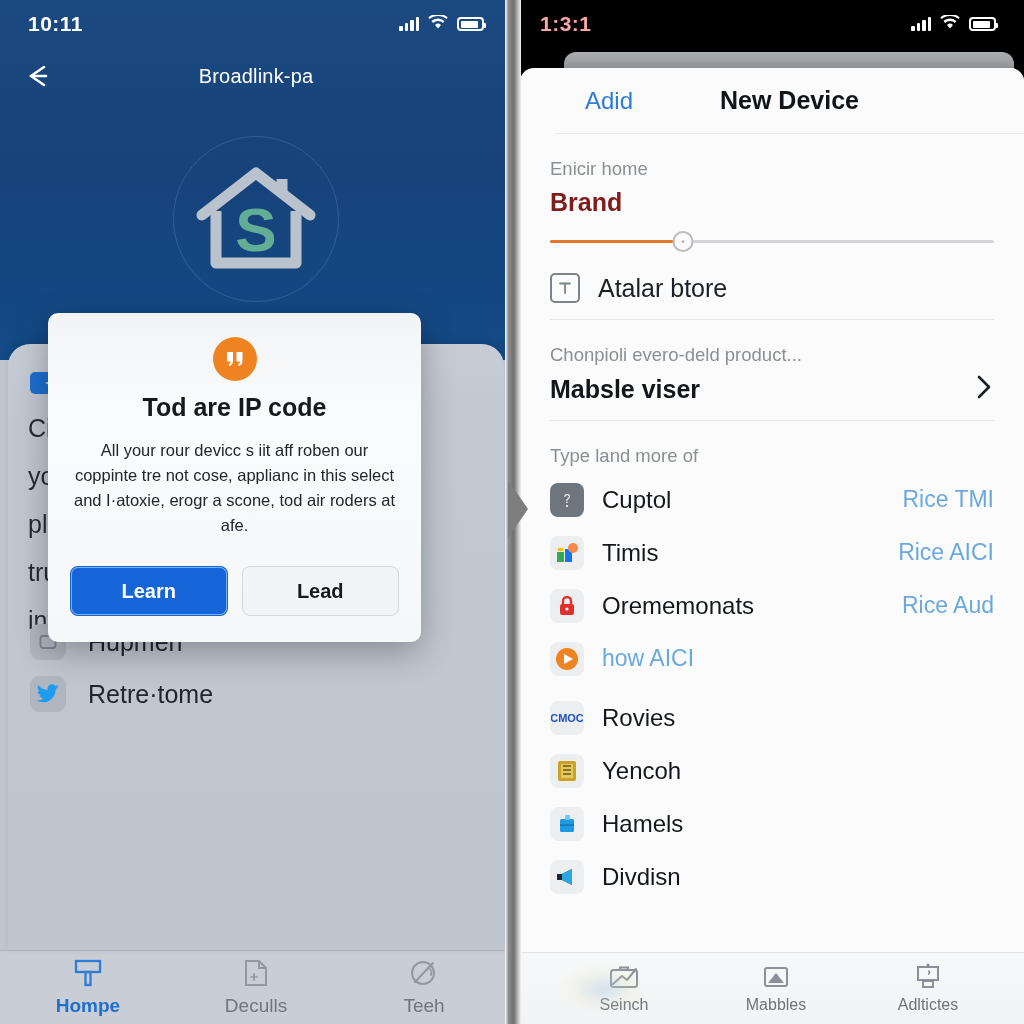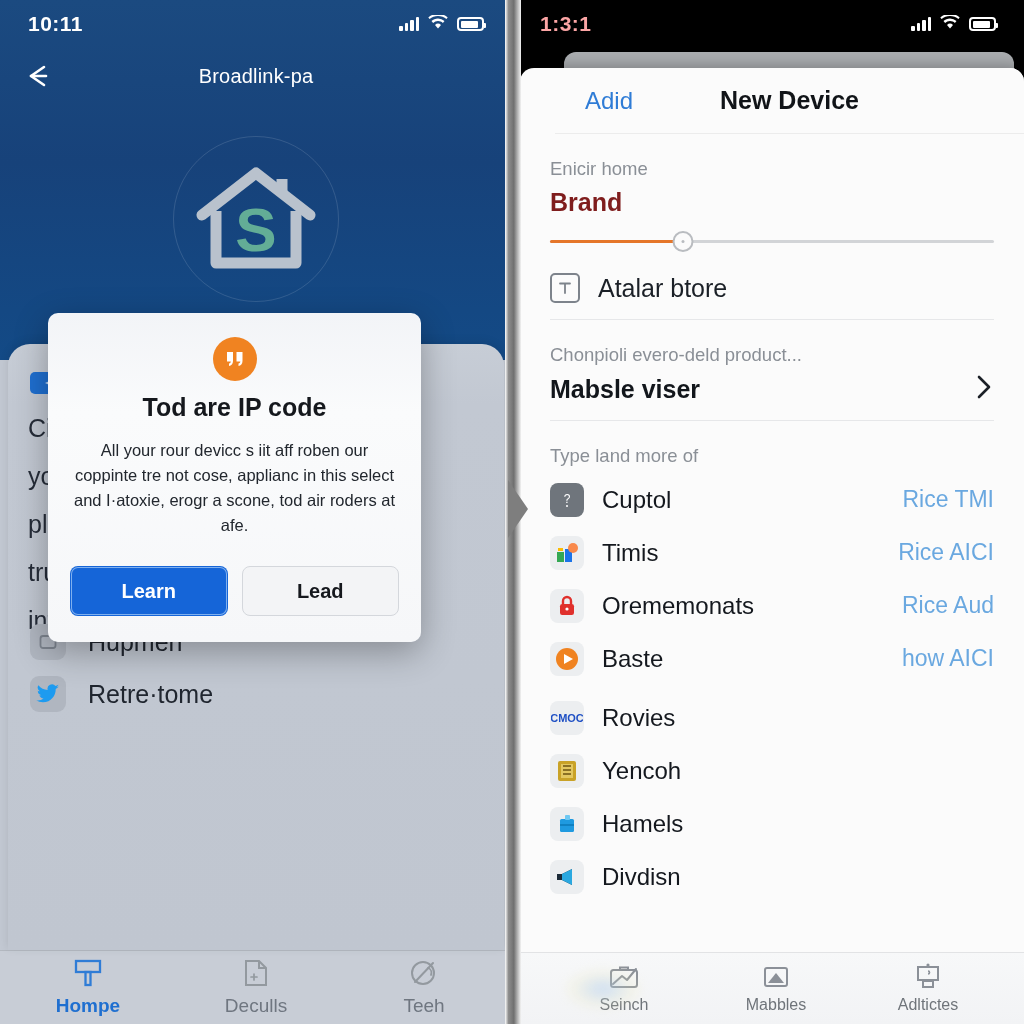--- a/index.html
+++ b/index.html
@@ -466,21 +466,20 @@
             <span class="ri-label">Orememonats</span>
             <span class="ri-action">Rice Aud</span>
           </div>
           <div class="r-item">
             <span class="ri-ico">
               <svg width="26" height="26" viewBox="0 0 26 26">
                   <circle cx="13" cy="13" r="11" fill="#f08321"></circle>
                   <path d="M10 8 L19 13 L10 18z" fill="#fff"></path>
                 </svg>
             </span>
-            <span class="ri-label">Baste</span>
             <span class="ri-action">how AICI</span>
           </div>
         </div>
 
 
         <div class="r-list">
           <div class="r-item">
             <span class="ri-ico">
               <svg width="32" height="18" viewBox="0 0 32 18">
                   <text x="16" y="13" text-anchor="middle" font-family="Liberation Sans, sans-serif" font-size="11" font-weight="bold" fill="#1e4fc4">CMOC</text>

